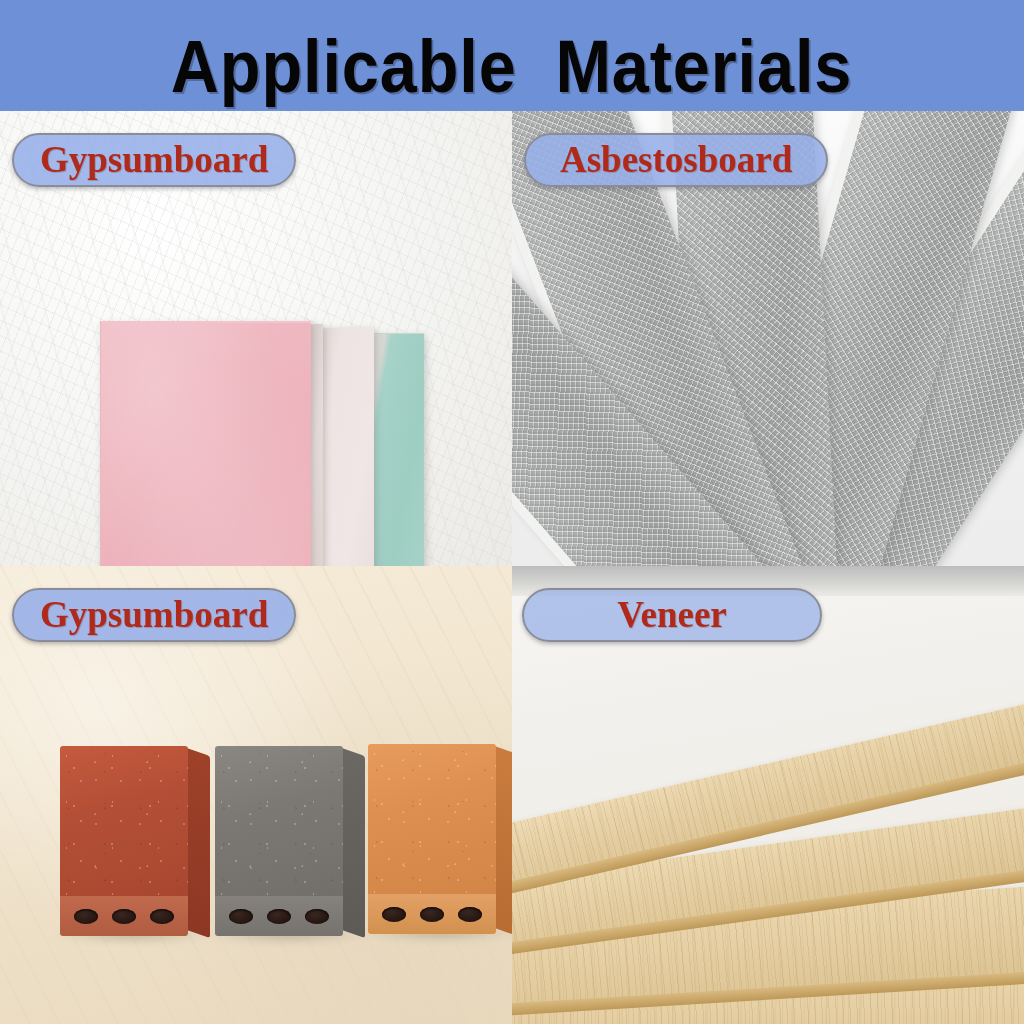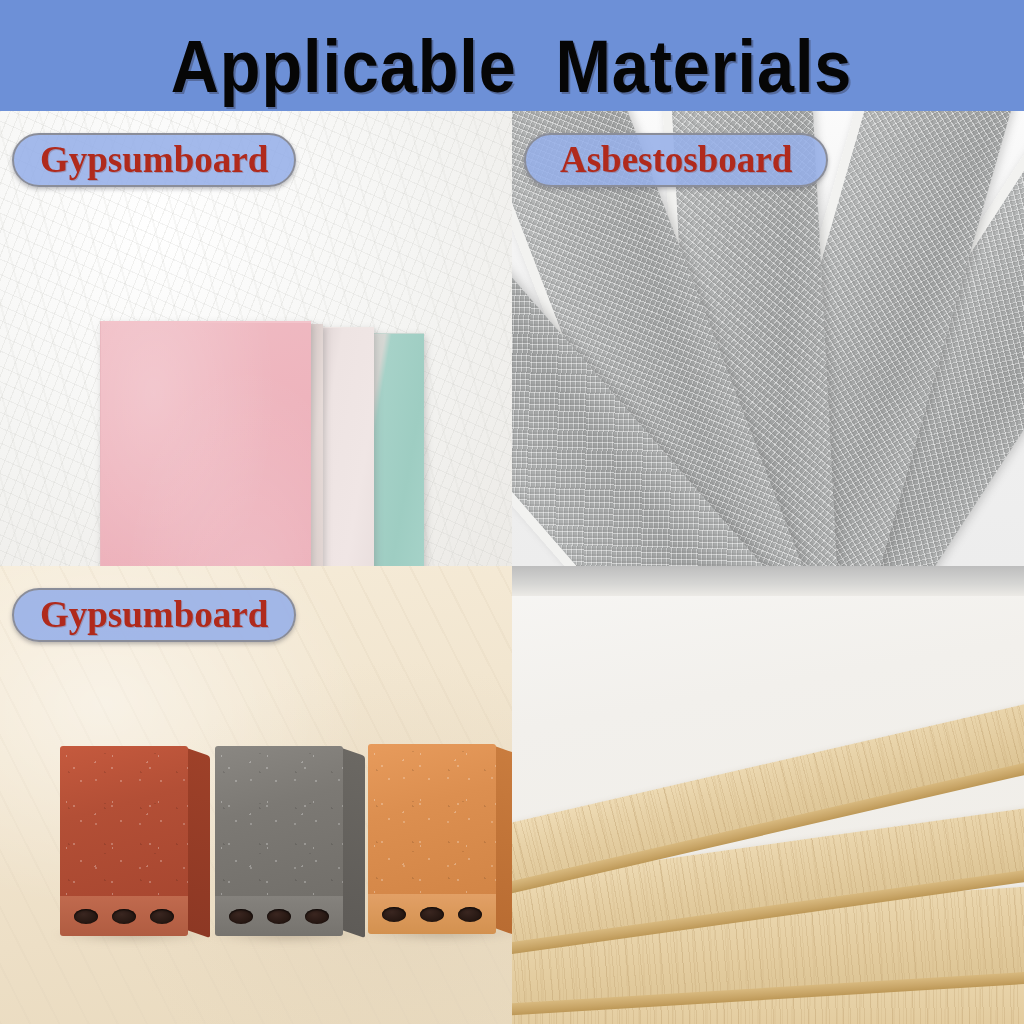--- a/index.html
+++ b/index.html
@@ -392,16 +392,19 @@
       </div>
       <div class="plank plank-2">
         <div class="wood-grain"></div>
         <div class="plank-edge"></div>
       </div>
       <div class="plank plank-1">
         <div class="wood-grain"></div>
         <div class="plank-edge"></div>
       </div>
 
+      <div class="pill pill-veneer">
+        <span class="pill-text">Veneer</span>
+      </div>
     </div>
 
   </div>
 </div>
 
 </body></html>

